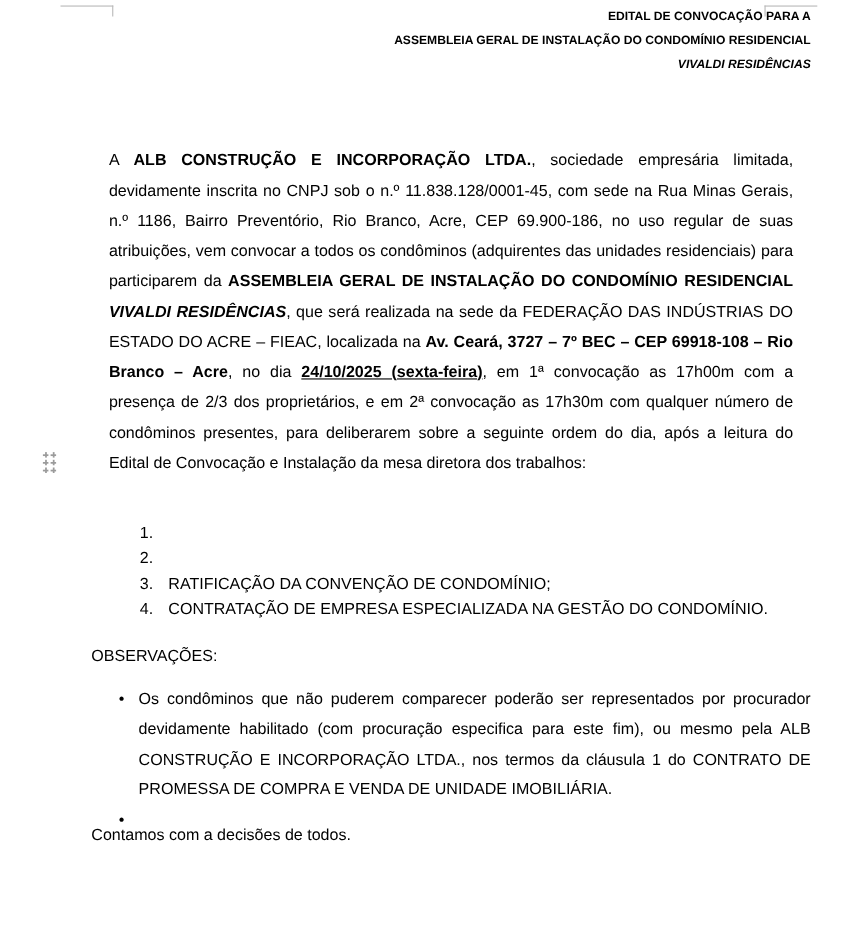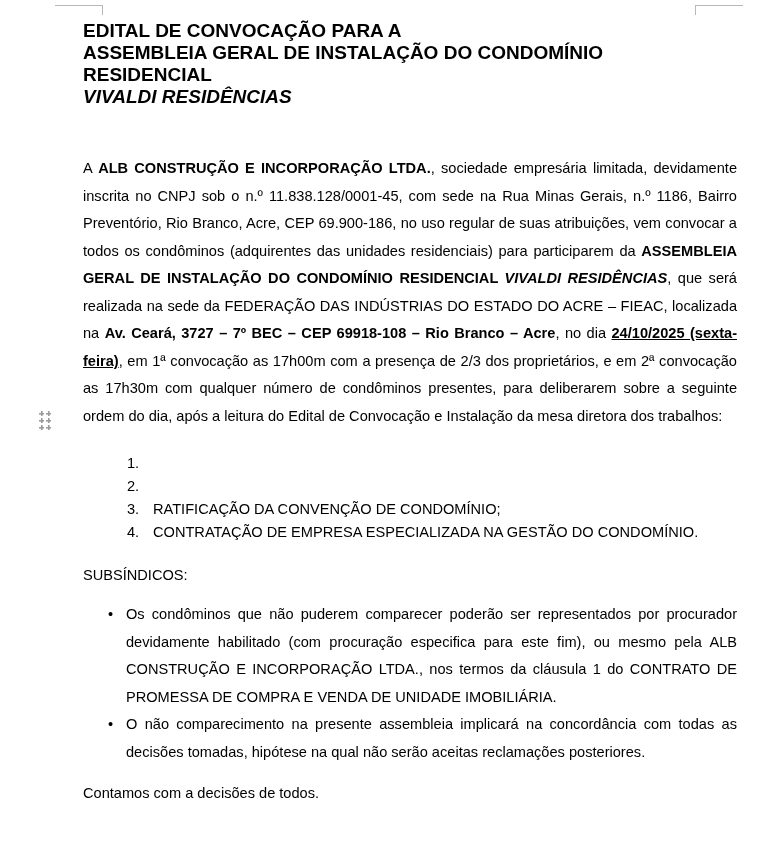--- a/index.html
+++ b/index.html
@@ -66,32 +66,32 @@
 
   
   .doc {
     position: absolute;
     left: 83px;
     top: 0;
     width: 654px;
   }
 
   .title-block {
-    text-align: left;
+    text-align: right;
     font-weight: bold;
-    font-size: 19px;
+    font-size: 11px;
     line-height: 22px;
-    padding-top: 20px;
+    padding-top: 4px;
   }
   .title-block .ital {
     font-style: italic;
   }
 
   p.body-par {
-    margin: 0;
+    margin: 16px;
     text-align: justify;
     text-justify: inter-word;
     font-size: 14.6px;
     line-height: 27.5px;
   }
   .gap-lead { height: 47px; }
 
   b.b { font-weight: bold; }
   .bi { font-weight: bold; font-style: italic; }
   .bu { font-weight: bold; text-decoration: underline; }
@@ -200,32 +200,31 @@
       <span>RATIFICAÇÃO DA CONVENÇÃO DE CONDOMÍNIO;</span>
     </li>
     <li>
       <span class="num">4.</span>
       <span>CONTRATAÇÃO DE EMPRESA ESPECIALIZADA NA GESTÃO DO CONDOMÍNIO.</span>
     </li>
   </ol>
 
   <div class="gap-obs"></div>
 
-  <div class="obs-head">SUBSÍNDICOS:</div>
+  <div class="obs-head">OBSERVAÇÕES:</div>
 
   <div class="gap-sm"></div>
 
   <ul class="obs">
     <li>
       <span class="dot">•</span>
       <span>Os condôminos que não puderem comparecer poderão ser representados por procurador devidamente habilitado (com procuração especifica para este fim), ou mesmo pela ALB CONSTRUÇÃO E INCORPORAÇÃO LTDA., nos termos da cláusula 1 do CONTRATO DE PROMESSA DE COMPRA E VENDA DE UNIDADE IMOBILIÁRIA.</span>
     </li>
     <li>
       <span class="dot">•</span>
-      <span>O não comparecimento na presente assembleia implicará na concordância com todas as decisões tomadas, hipótese na qual não serão aceitas reclamações posteriores.</span>
     </li>
   </ul>
 
   <div class="gap-sm"></div>
 
   <div class="plain-line">Contamos com a decisões de todos.</div>
 
   <div class="gap-sm"></div>
 
 

